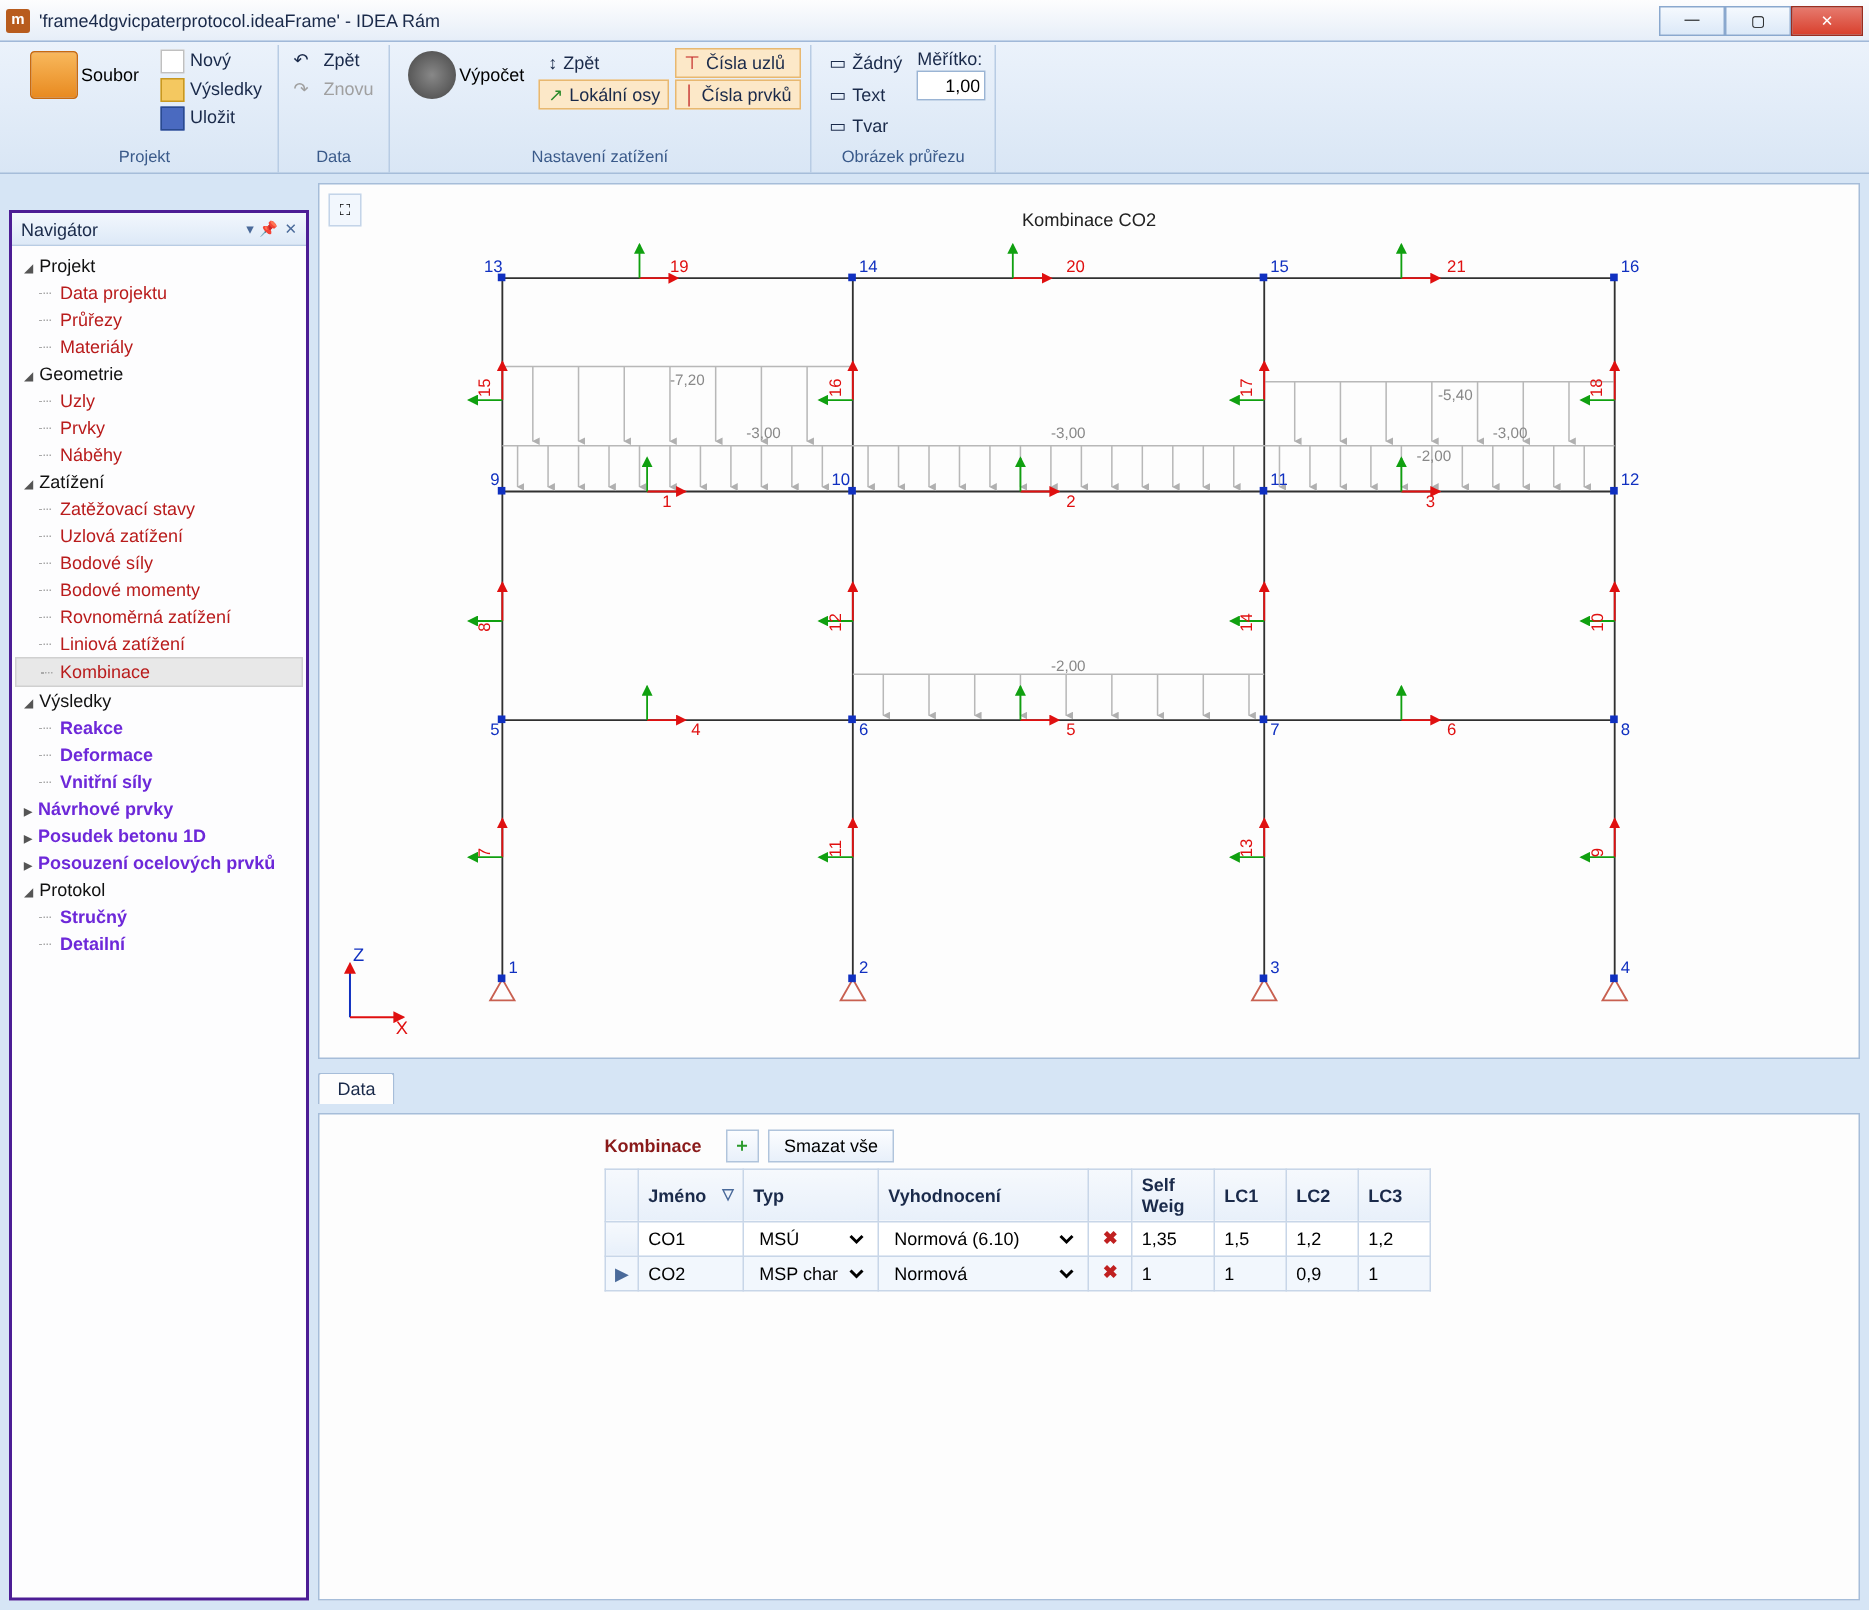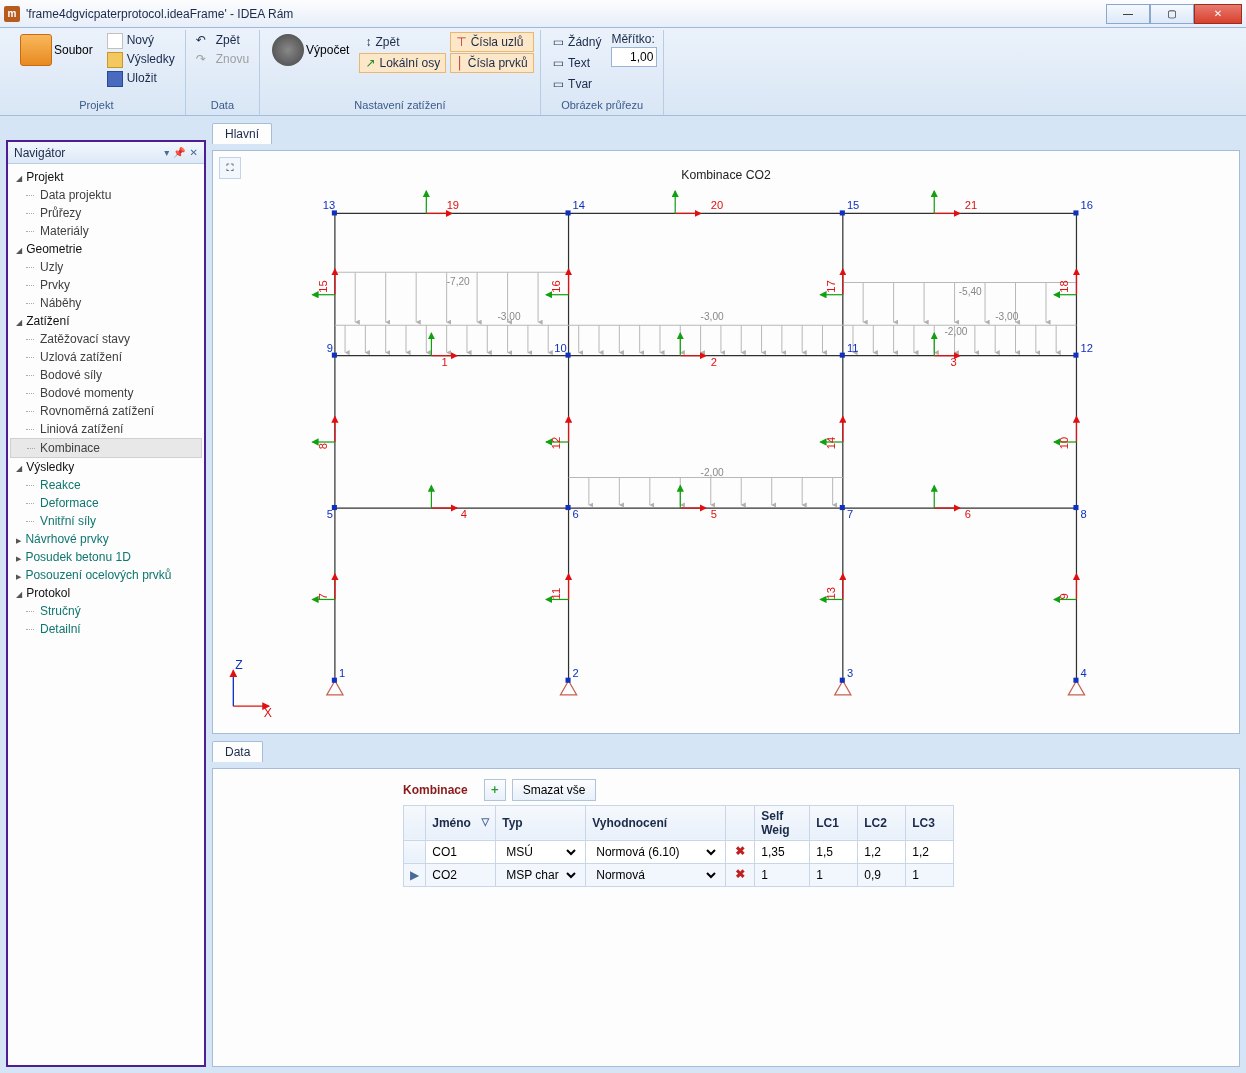--- a/index.html
+++ b/index.html
@@ -29,28 +29,28 @@
 
 
 .main { display:flex; height: calc(1073px - 28px - 88px); padding:6px; gap:6px;}
 
 
 .navpanel { width:200px; background:#fdfdfe; border:2px solid #4c1d95; display:flex; flex-direction:column;margin-top:18px;}
 .navhead { height:22px; background:linear-gradient(#f2f7fd,#dde9f7); border-bottom:1px solid #b8cce4; display:flex; align-items:center; padding:0 6px; color:#1a2a4a;}
 .navhead .spacer{flex:1;}
 .navhead .pin{font-size:10px;color:#4a6a9a;cursor:pointer;margin-left:4px;}
 .tree { padding:4px 2px; overflow:auto; flex:1;}
-.tnode { padding:2px 4px 2px 18px; color:#404040; cursor:pointer; white-space:nowrap;}
+.tnode { padding:2px 4px 2px 18px; color:#b91c1c; cursor:pointer; white-space:nowrap;}
 .tnode.cat { padding-left:6px; color:#111;}
 .tnode.cat::before { content:"◢"; font-size:8px; color:#555; margin-right:4px; display:inline-block;}
 .tnode.cat.collapsed::before { content:"▶"; font-size:7px;}
 .tnode.leaf { padding-left:30px; position:relative;}
 .tnode.leaf::before { content:""; position:absolute; left:16px; top:50%; width:8px; border-top:1px dotted #aaa;}
 .tnode.selected { background:#e8e8e8; border:1px solid #d0d0d0; padding-left:29px;}
-.tnode.disabled { color:#0f766e;}
+.tnode.disabled { color:#6d28d9;font-weight:bold;}
 
 
 .right { flex:1; display:flex; flex-direction:column; gap:6px;}
 .tabbar { height:24px; display:flex; align-items:flex-end;}
 .tab { background:#fdfdfd; border:1px solid #a6bdd9; border-bottom:none; padding:3px 12px; border-radius:2px 2px 0 0; color:#1a2a4a; cursor:pointer;}
 .canvas-wrap { flex:1; background:#fdfdfd; border:1px solid #a6bdd9; position:relative;}
 .canvas-wrap svg { width:100%; height:100%;}
 .expandbtn { position:absolute; top:6px; left:6px; width:22px;height:22px;border:1px solid #c4d4e8;background:#f2f7fd;display:flex;align-items:center;justify-content:center;font-size:10px;cursor:pointer;}
 
 
@@ -217,23 +217,20 @@
       <div class="tnode cat collapsed disabled">Návrhové prvky</div>
       <div class="tnode cat collapsed disabled">Posudek betonu 1D</div>
       <div class="tnode cat collapsed disabled">Posouzení ocelových prvků</div>
       <div class="tnode cat">Protokol</div>
       <div class="tnode leaf disabled">Stručný</div>
       <div class="tnode leaf disabled">Detailní</div>
     </div>
   </div>
 
   <div class="right">
-    <div class="tabbar">
-      <div class="tab">Hlavní</div>
-    </div>
     <div class="canvas-wrap">
       <div class="expandbtn">⛶</div>
       <svg viewBox="0 0 1010 570">
         <defs>
           <marker id="arr-r" markerWidth="6" markerHeight="6" refX="5" refY="3" orient="auto">
               <path d="M0,0 L6,3 L0,6 Z" fill="#e01010"></path>
             </marker>
           <marker id="arr-g" markerWidth="6" markerHeight="6" refX="5" refY="3" orient="auto">
               <path d="M0,0 L6,3 L0,6 Z" fill="#10a010"></path>
             </marker>

